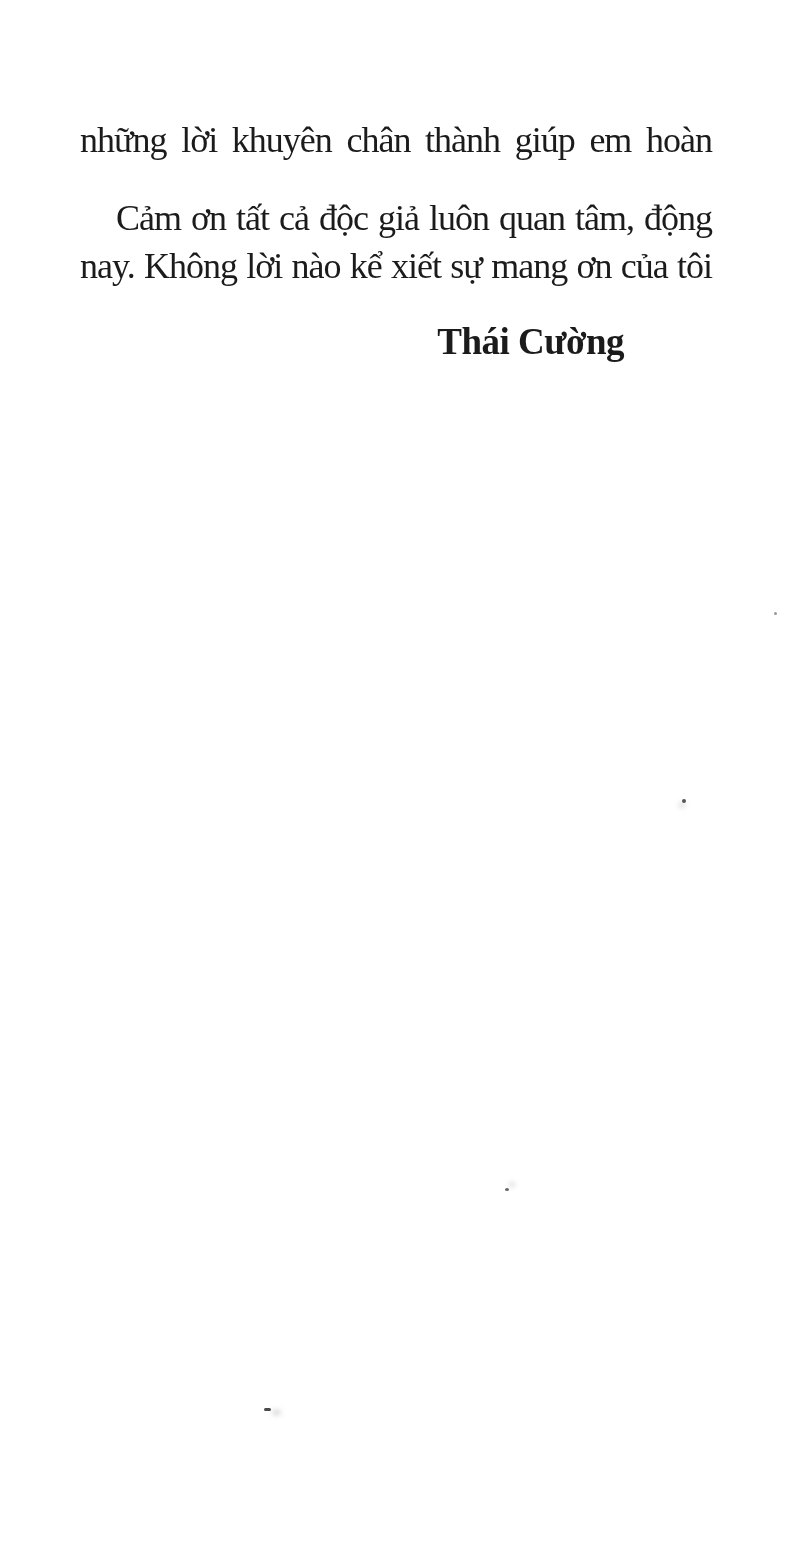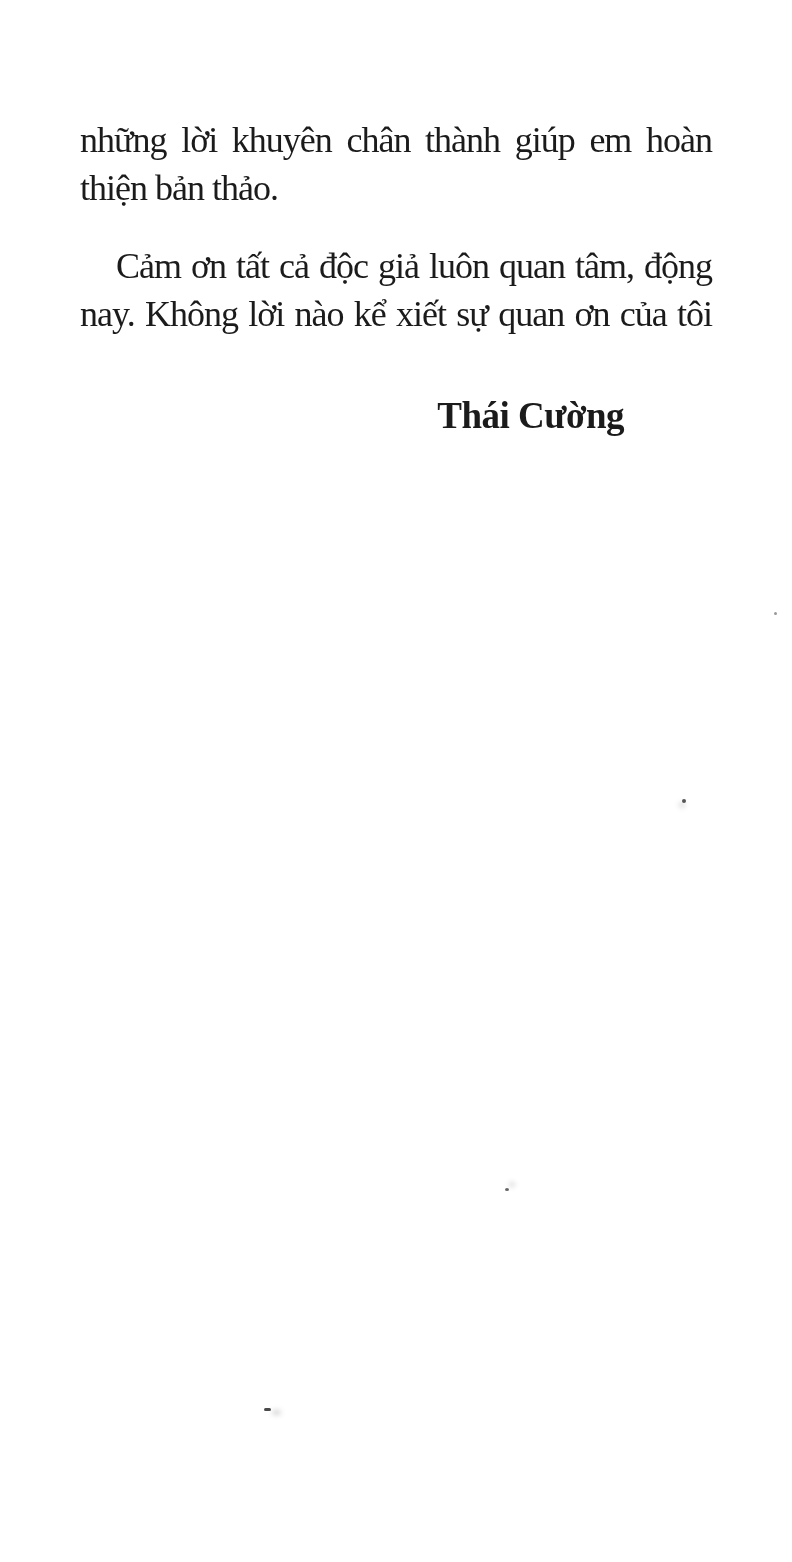--- a/index.html
+++ b/index.html
@@ -37,21 +37,21 @@
   }
   .line.para-end {
     text-align: left;
     text-align-last: left;
   }
   .line.para-start {
     padding-left: 36px;
     margin-top: 30px;
   }
   .signature {
-    margin-top: 54px;
+    margin-top: 28px;
     text-align: right;
     padding-right: 88px;
     font-weight: 700;
     font-size: 37px;
     letter-spacing: -0.5px;
   }
   .speck {
     position: absolute;
     border-radius: 50%;
   }
@@ -62,24 +62,23 @@
               box-shadow: 5px -5px 5px 1px rgba(130,130,130,0.30); }
   .speck.s4 { left: 264px; top: 1408px; width: 7px; height: 3px; background: #4a4a4a; border-radius: 2px;
               box-shadow: 9px 3px 5px 1px rgba(140,140,140,0.35); }
 </style>
 </head>
 <body>
 
 <div class="page">
   <div class="text-block">
     <div class="line">những lời khuyên chân thành giúp em hoàn</div>
-    <div class="line para-end">thiện bản thảo.</div>
 
     <div class="line para-start">Cảm ơn tất cả độc giả luôn quan tâm, động</div>
-    <div class="line">nay. Không lời nào kể xiết sự quan ơn của tôi</div>
+    <div class="line">nay. Không lời nào kể xiết sự mang ơn của tôi</div>
 
     <div class="signature">Thái Cường</div>
   </div>
 
   <div class="speck s1"></div>
   <div class="speck s2"></div>
   <div class="speck s3"></div>
   <div class="speck s4"></div>
 </div>
 

